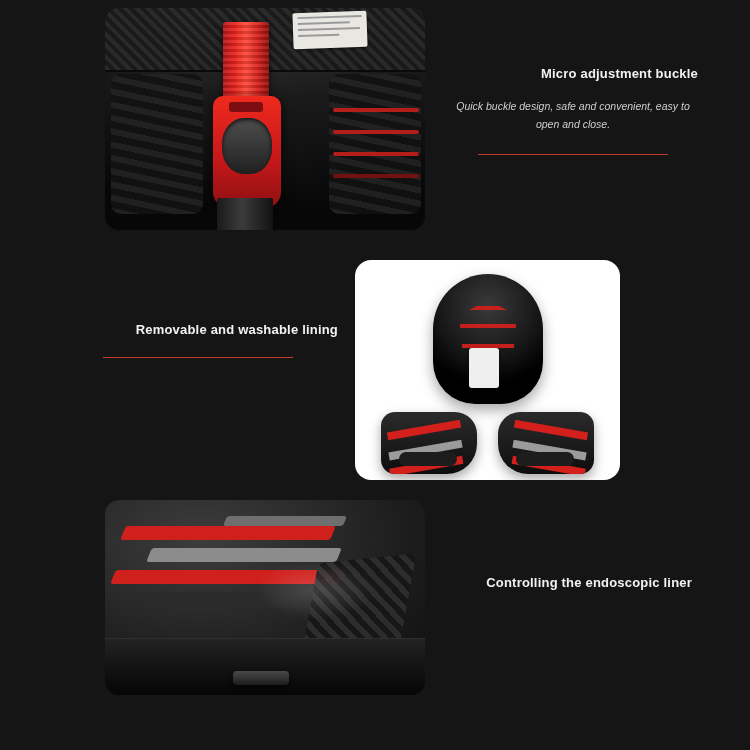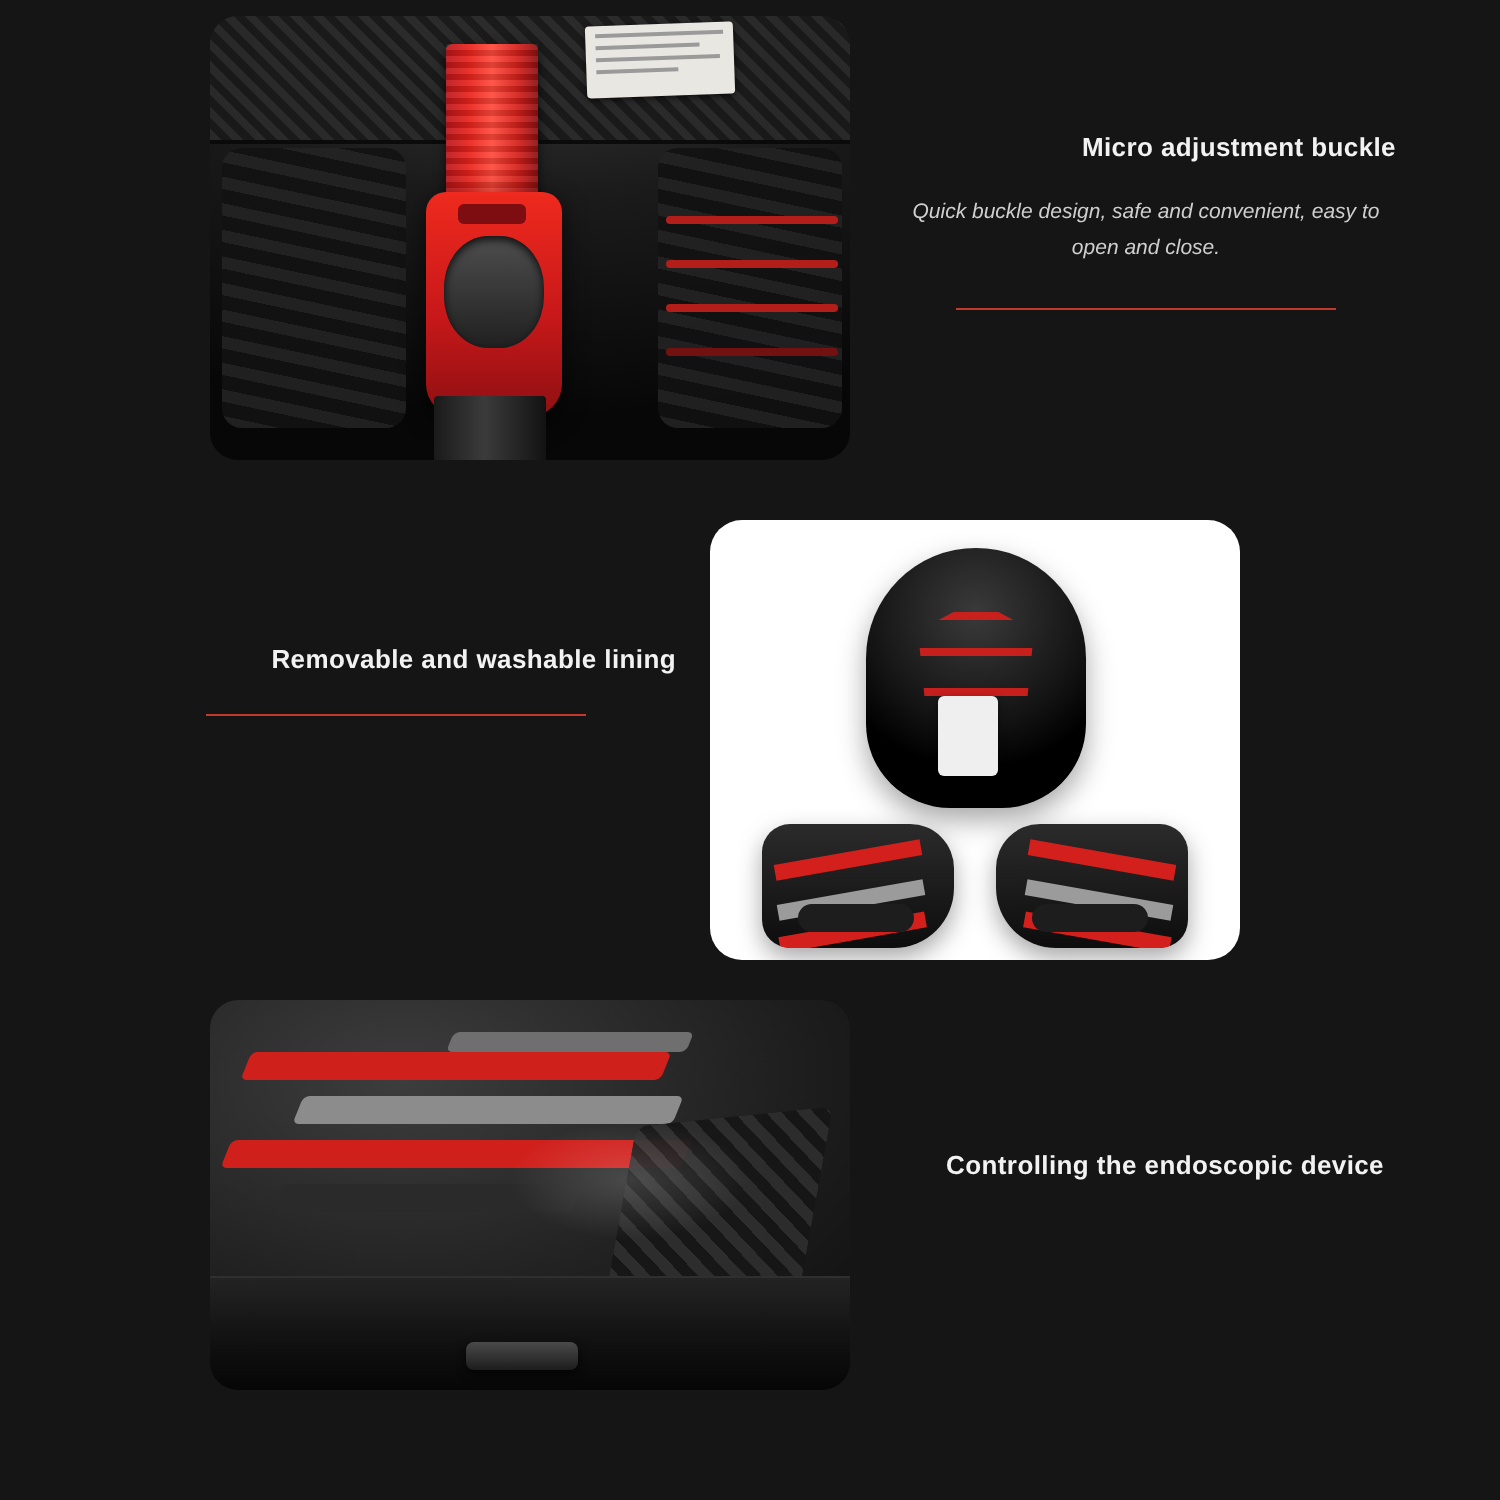--- a/index.html
+++ b/index.html
@@ -361,16 +361,16 @@
     <div class="chev c2"></div>
     <div class="chev c3"></div>
     <div class="chev c4"></div>
     <div class="shell-carbon"></div>
     <div class="shell-glow"></div>
     <div class="shell-lower"></div>
     <div class="shell-switch"></div>
   </div>
 
   <div id="text-endoscopic">
-    <h2 class="title">Controlling the endoscopic device</h2>
+    <h2 class="title">Controlling the endoscopic liner</h2>
   </div>
 
 </div>
 
 </body></html>

